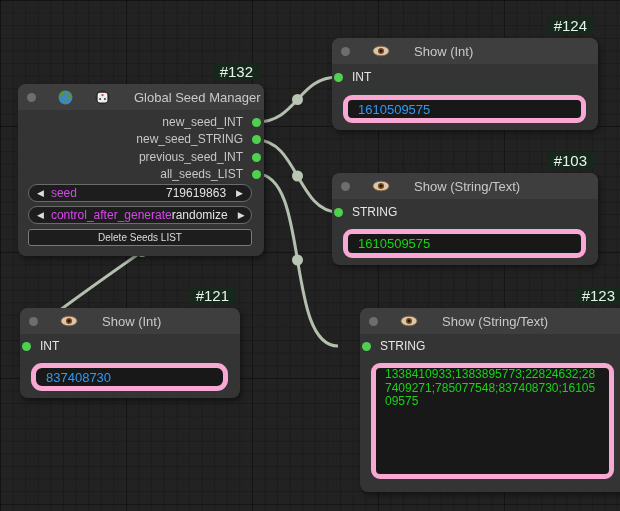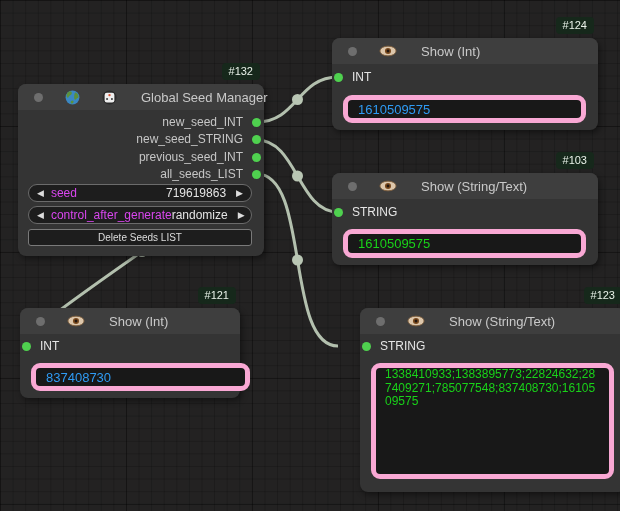--- a/index.html
+++ b/index.html
@@ -11,25 +11,25 @@
       linear-gradient(to right, rgba(0,0,0,0.28) 1px, transparent 1px),
       linear-gradient(to bottom, rgba(0,0,0,0.28) 1px, transparent 1px),
       linear-gradient(to right, rgba(0,0,0,0.18) 1px, transparent 1px),
       linear-gradient(to bottom, rgba(0,0,0,0.18) 1px, transparent 1px);
     background-size:126px 126px,126px 126px,12.6px 12.6px,12.6px 12.6px;
   }
   svg.wires{position:absolute;left:0;top:0;z-index:1;}
   .node{position:absolute;background:#343434;border-radius:8px;z-index:2;
         box-shadow:2px 3px 6px rgba(0,0,0,.45);}
   .titlebar{position:absolute;left:0;right:0;top:0;height:26px;background:#3e3e3e;
-        border-radius:8px 8px 0 0;display:flex;align-items:center;padding-left:16px;gap:22px;}
+        border-radius:8px 8px 0 0;display:flex;align-items:center;padding-left:9px;gap:22px;}
   .collapse-dot{width:9px;height:9px;border-radius:50%;background:#6e6e6e;flex:0 0 auto;}
   .title-text{color:#c9c9c9;font-size:13px;white-space:nowrap;margin-left:2px;}
   .badge{position:absolute;top:-21px;right:4px;background:#16281b;color:#e9f2e9;
-        font-size:11px;line-height:15px;padding:1px 7px;border-radius:4px;}
+        font-size:15px;line-height:15px;padding:1px 7px;border-radius:4px;}
   .slot-dot{width:9px;height:9px;border-radius:50%;background:#4fd14f;flex:0 0 auto;}
   .in-row{position:absolute;display:flex;align-items:center;gap:9px;height:14px;}
   .in-label{color:#e5e5e5;font-size:12px;}
   .out-row{position:absolute;right:3px;display:flex;align-items:center;gap:9px;height:14px;}
   .out-label{color:#c6c6c6;font-size:12px;}
   .field{position:absolute;background:#181818;border:5px solid #f9a8d4;border-radius:9px;
         display:flex;align-items:center;padding:0 10px;box-sizing:border-box;}
   .field.multiline{align-items:flex-start;padding:0 9px;}
   .v-int{color:#2f9bf4;font-size:13px;}
   .v-str{color:#19d219;font-size:13px;}
@@ -169,21 +169,21 @@
           <circle cx="10" cy="6" r="3.4" fill="#7a4a1e"></circle>
           <circle cx="10" cy="6" r="1.6" fill="#221610"></circle>
         </svg>
     </span>
     <span class="title-text">Show (Int)</span>
   </div>
   <div class="in-row" style="left:2px;top:31px">
     <span class="slot-dot"></span>
       <span class="in-label">INT</span>
   </div>
-  <div class="field" style="left:11px;top:55px;width:219px;height:28px;">
+  <div class="field" style="left:11px;top:55px;width:197px;height:28px;border-radius:11px;">
     <span class="v-int">837408730</span>
   </div>
 </div>
 
 <div class="node" style="left:332px;top:308px;width:266px;height:184px;margin-left:28px;">
   <div class="badge">#123</div>
   <div class="titlebar">
     <span class="collapse-dot"></span>
     <span class="ticon">
       <svg width="18" height="12" viewBox="0 0 20 12">

